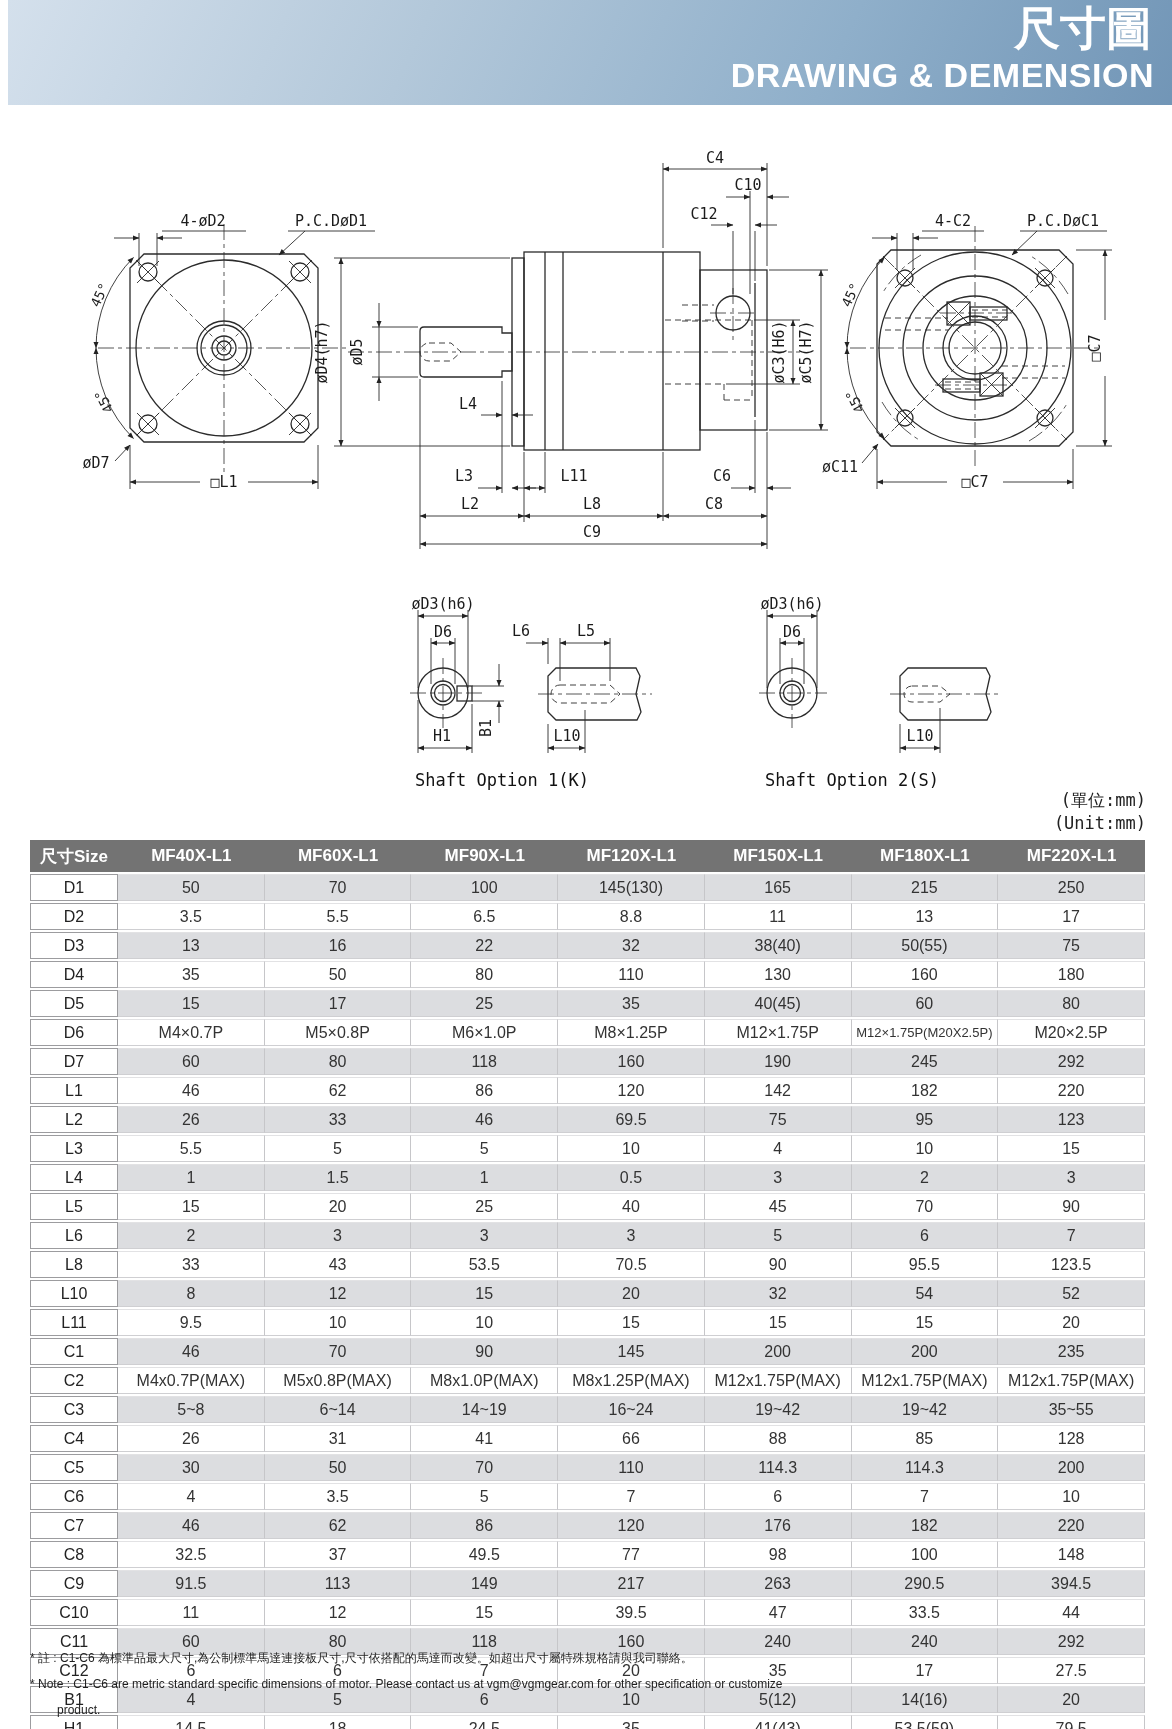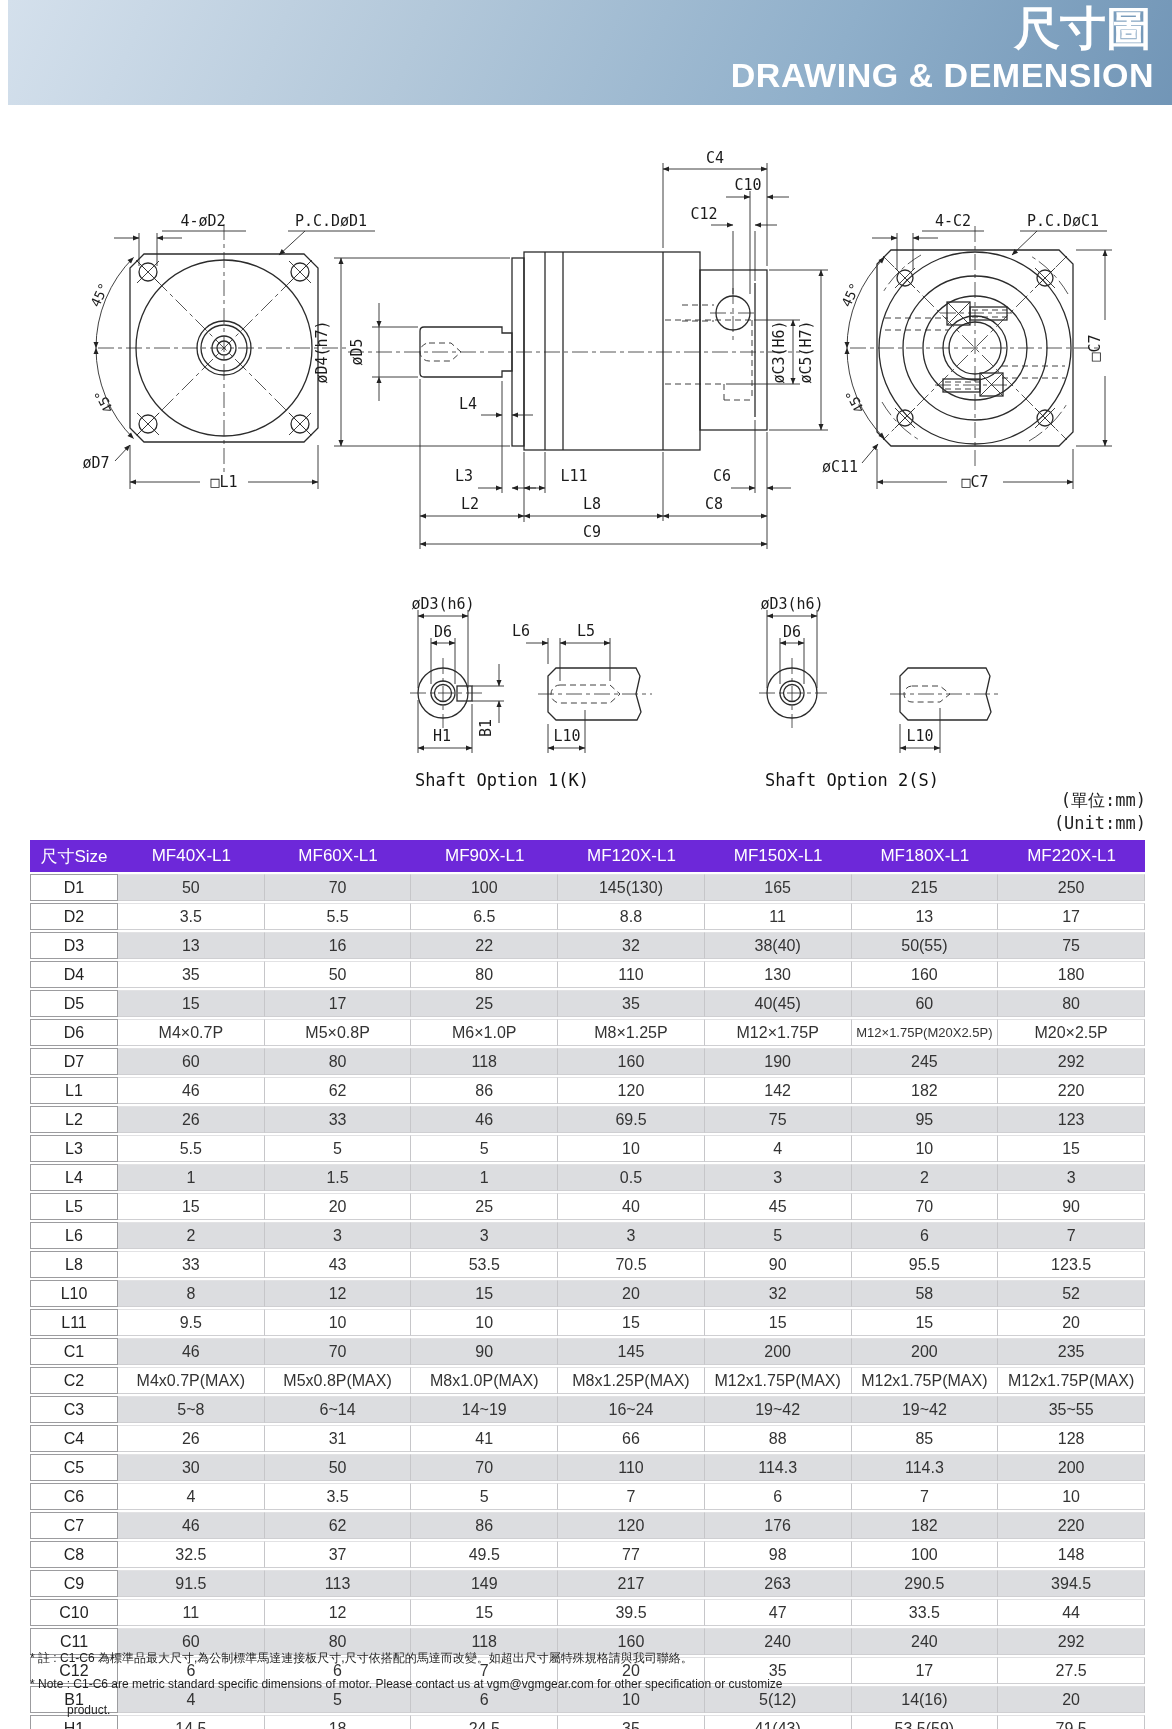--- a/index.html
+++ b/index.html
@@ -20,30 +20,30 @@
   text.dlab{font-family:"DejaVu Sans Mono",monospace;font-size:15px;fill:#1b1b1b;}
   text.dsm{font-family:"DejaVu Sans Mono",monospace;font-size:13.5px;fill:#1b1b1b;}
   text.cap{font-family:"DejaVu Sans Mono",monospace;font-size:17px;fill:#111;}
   
   #units{position:absolute;right:26px;top:789px;text-align:right;font-size:17px;line-height:23px;color:#222;
          font-family:"DejaVu Sans Mono",monospace;}
   
   #dims{position:absolute;left:30px;top:838px;width:1115px;border-collapse:separate;border-spacing:0 2px;
         table-layout:fixed;font-size:16px;color:#333;}
   #dims col.c0{width:88px;}
-  #dims th{background:#6d28d9;color:#fff;font-weight:400;font-size:17px;height:30px;text-align:center;}
+  #dims th{background:#737373;color:#fff;font-weight:700;font-size:17px;height:30px;text-align:center;}
   #dims td{height:23px;text-align:center;border-right:1px solid #c6c6c9;border-top:1px solid #e2e2e4;
            border-bottom:1px solid #cfcfd2;overflow:hidden;white-space:nowrap;}
   #dims tbody tr:nth-child(odd) td{background:#dcdde0;}
   #dims tbody tr:nth-child(even) td{background:#ffffff;}
   #dims td.label{background:#fff !important;border:1px solid #9c9c9f;color:#222;}
   #dims td.small{font-size:13px;}
   
   #notes{position:absolute;left:30px;top:1645px;width:1130px;font-size:12px;line-height:26px;color:#1e1e1e;}
-  #notes .indent{padding-left:37px;}
+  #notes .indent{padding-left:27px;}
 </style>
 </head>
 <body>
 
 <div id="page">
 
   <div id="banner">
     <div class="zh">尺寸圖</div>
     <div class="en">DRAWING &amp; DEMENSION</div>
   </div>
@@ -516,21 +516,21 @@
           <td>95.5</td>
           <td>123.5</td>
         </tr>
         <tr>
           <td class="label">L10</td>
           <td>8</td>
           <td>12</td>
           <td>15</td>
           <td>20</td>
           <td>32</td>
-          <td>58</td>
+          <td>54</td>
           <td>52</td>
         </tr>
         <tr>
           <td class="label">L11</td>
           <td>9.5</td>
           <td>10</td>
           <td>10</td>
           <td>15</td>
           <td>15</td>
           <td>15</td>

